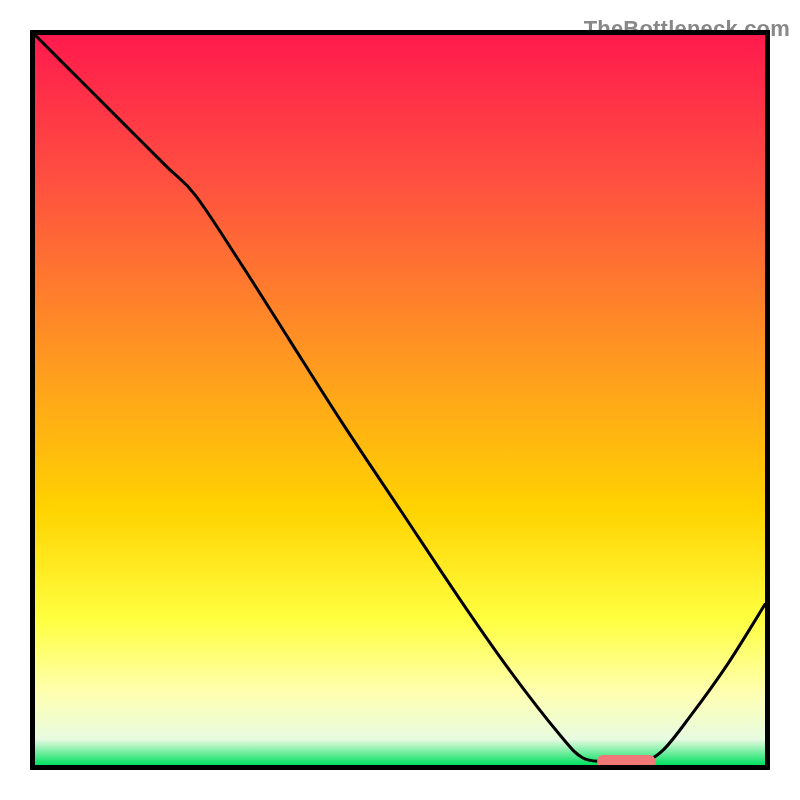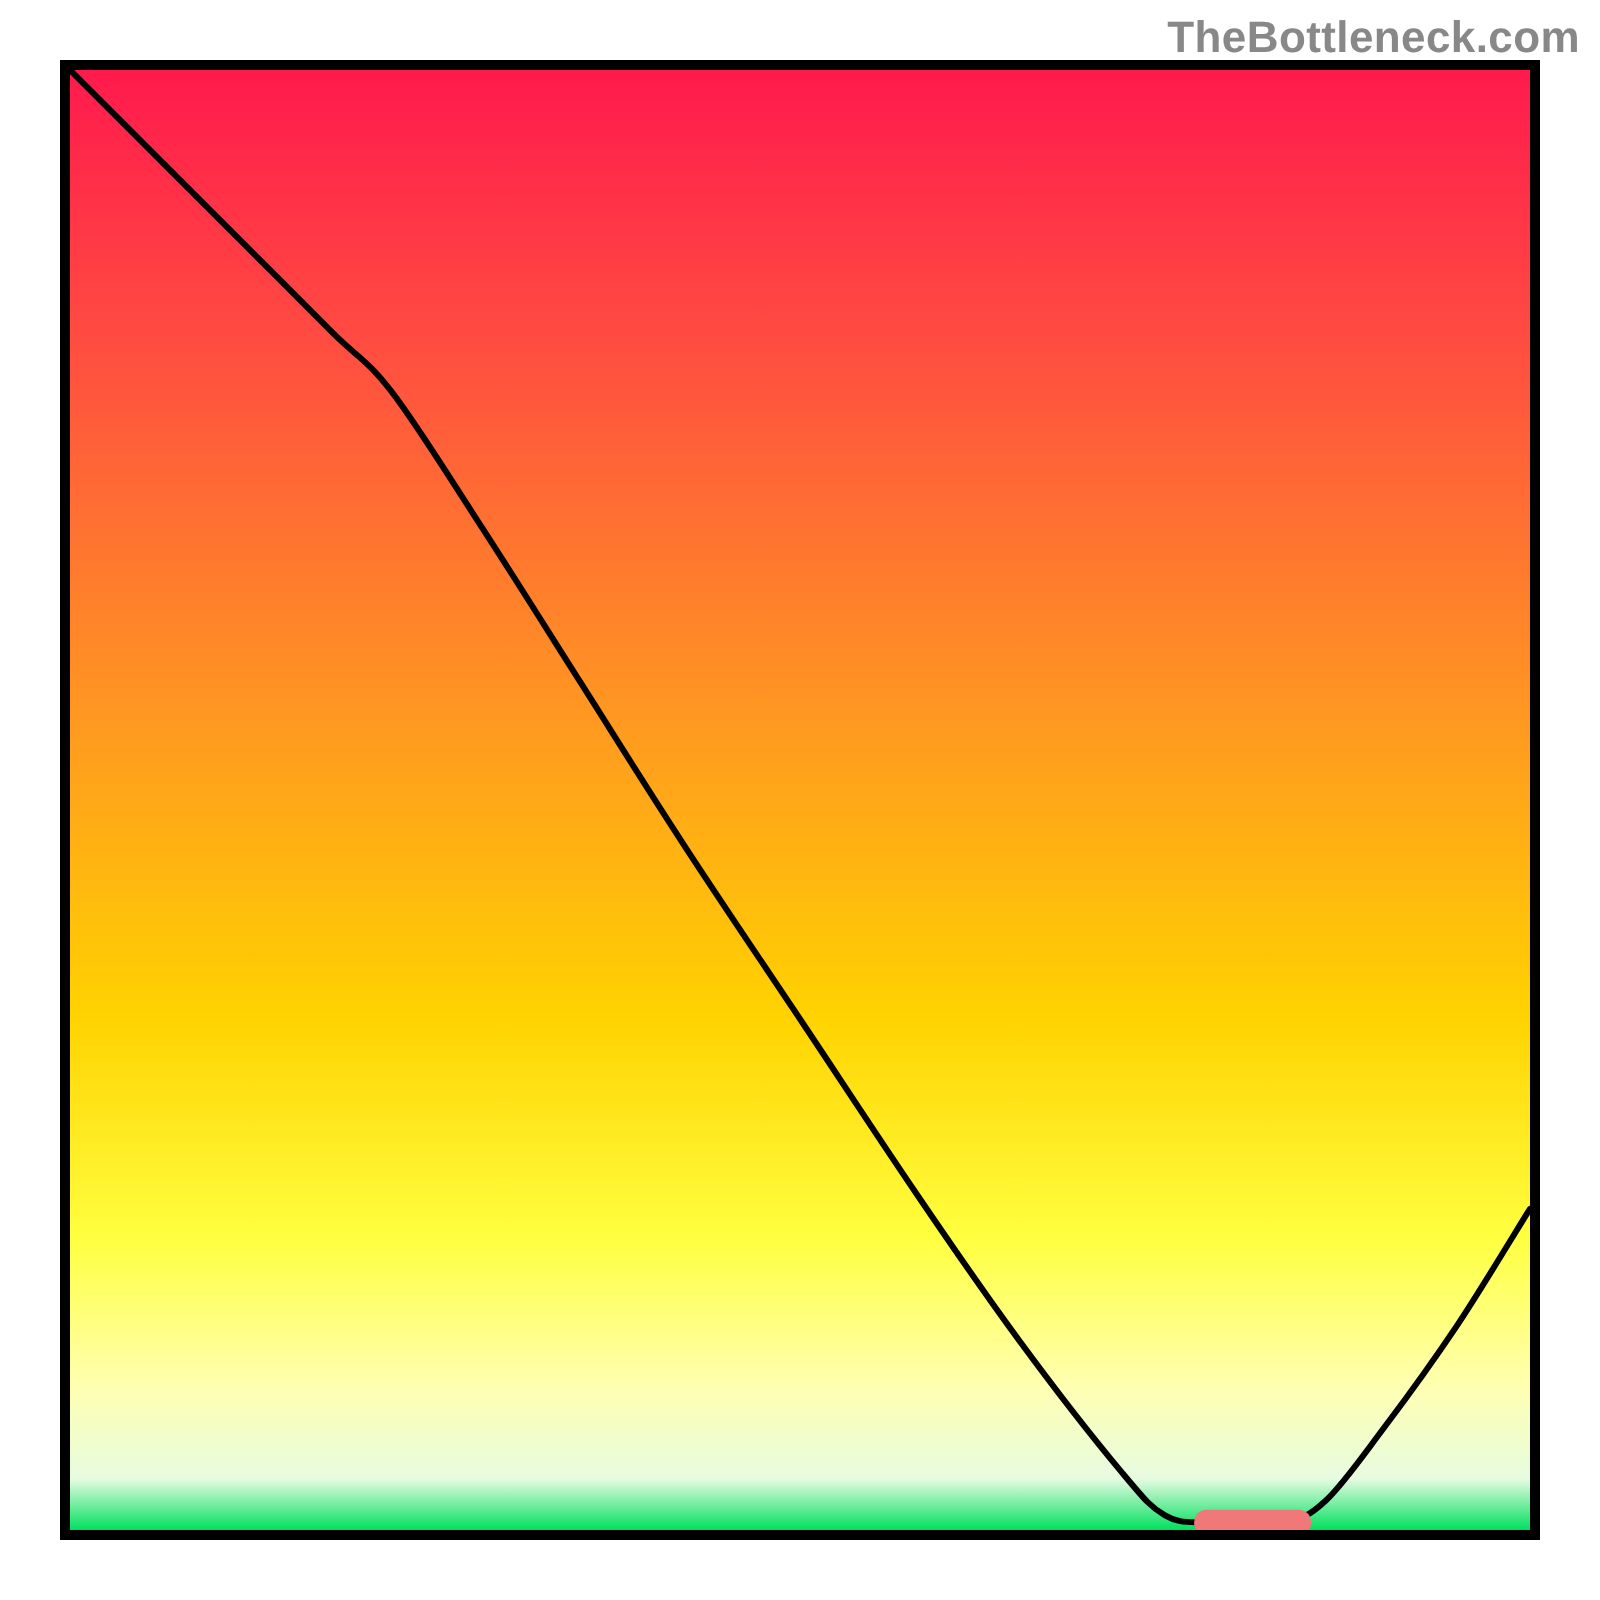--- a/index.html
+++ b/index.html
@@ -11,21 +11,21 @@
     overflow: hidden;
   }
   .frame {
     position: relative;
     width: 800px;
     height: 800px;
     background: #ffffff;
   }
   .watermark {
     position: absolute;
-    top: 6px;
+    top: 16px;
     right: 10px;
     font-family: Arial, Helvetica, sans-serif;
     font-size: 22px;
     font-weight: 600;
     color: #888888;
     letter-spacing: 0.2px;
   }
   .plot-border {
     position: absolute;
     left: 30px;

